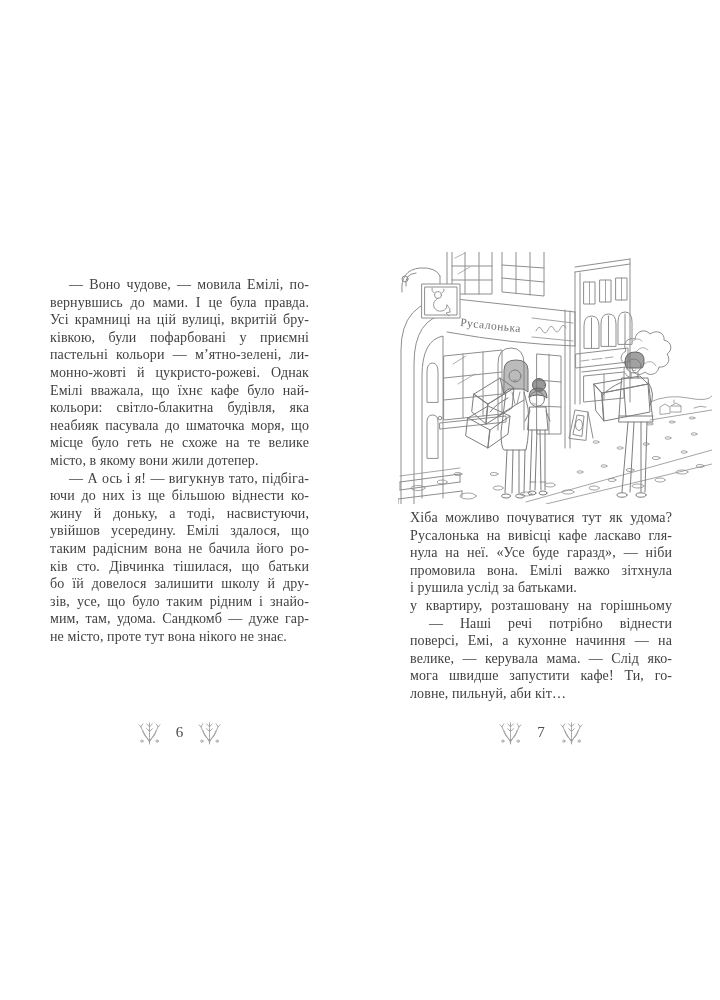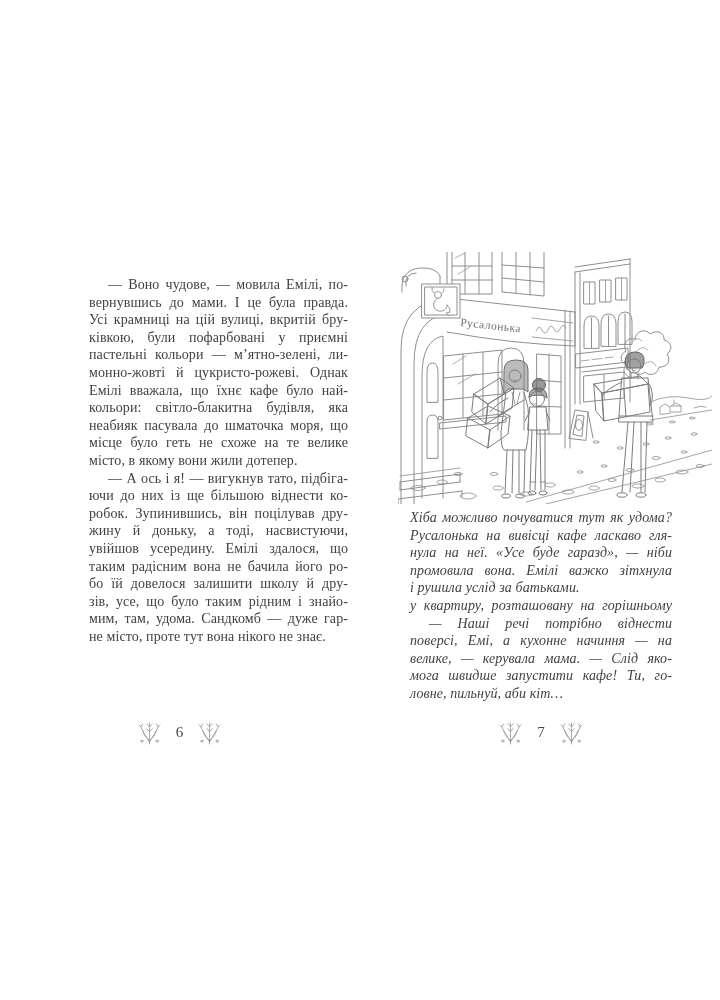--- a/index.html
+++ b/index.html
@@ -9,22 +9,22 @@
     font-family:"Liberation Serif", serif;color:#3e3e3e;
   }
   .textcol{
     position:absolute;
     font-size:14px;line-height:17.6px;letter-spacing:.1px;
     color:#414141;
   }
   .textcol .line{text-align:justify;text-align-last:justify;}
   .textcol .line.last{text-align-last:auto;}
   .textcol .line.indent{text-indent:19px;}
-  #left-text{left:50px;top:276px;width:259px;margin-left:39px;}
-  #right-text{left:410px;top:509px;width:262px;font-style:italic;}
+  #left-text{left:50px;top:276px;width:259px;}
+  #right-text{left:410px;top:509px;width:262px;}
   .illus{position:absolute;left:398px;top:252px;width:314px;height:252px;}
   .footer{
     position:absolute;top:716px;height:32px;
     display:flex;align-items:center;justify-content:center;gap:15px;
   }
   #footer-left{left:50px;width:259px;}
   #footer-right{left:410px;width:262px;}
   .pagenum{font-size:15px;color:#4a4a4a;line-height:1;}
   .orn{display:block;}
 </style>
@@ -38,24 +38,24 @@
     <div class="line">ківкою, були пофарбовані у приємні</div>
     <div class="line">пастельні кольори — м’ятно-зелені, ли-</div>
     <div class="line">монно-жовті й цукристо-рожеві. Однак</div>
     <div class="line">Емілі вважала, що їхнє кафе було най-</div>
     <div class="line">кольори: світло-блакитна будівля, яка</div>
     <div class="line">неабияк пасувала до шматочка моря, що</div>
     <div class="line">місце було геть не схоже на те велике</div>
     <div class="line last">місто, в якому вони жили дотепер.</div>
     <div class="line indent">— А ось і я! — вигукнув тато, підбіга-</div>
     <div class="line">ючи до них із ще більшою віднести ко-</div>
-    <div class="line">робок. Зупинившись, він поцілував дру-</div>
     <div class="line">жину й доньку, а тоді, насвистуючи,</div>
     <div class="line">увійшов усередину. Емілі здалося, що</div>
     <div class="line">таким радісним вона не бачила його ро-</div>
+    <div class="line">ків сто. Дівчинка тішилася, що батьки</div>
     <div class="line">бо їй довелося залишити школу й дру-</div>
     <div class="line">зів, усе, що було таким рідним і знайо-</div>
     <div class="line">мим, там, удома. Сандкомб — дуже гар-</div>
     <div class="line last">не місто, проте тут вона нікого не знає.</div>
   </div>
 
 <svg class="illus" viewBox="0 0 314 252" xmlns="http://www.w3.org/2000/svg">
   <g stroke="#8e8e8e" stroke-width="1" fill="none" stroke-linecap="round" stroke-linejoin="round">
 
     <g>

